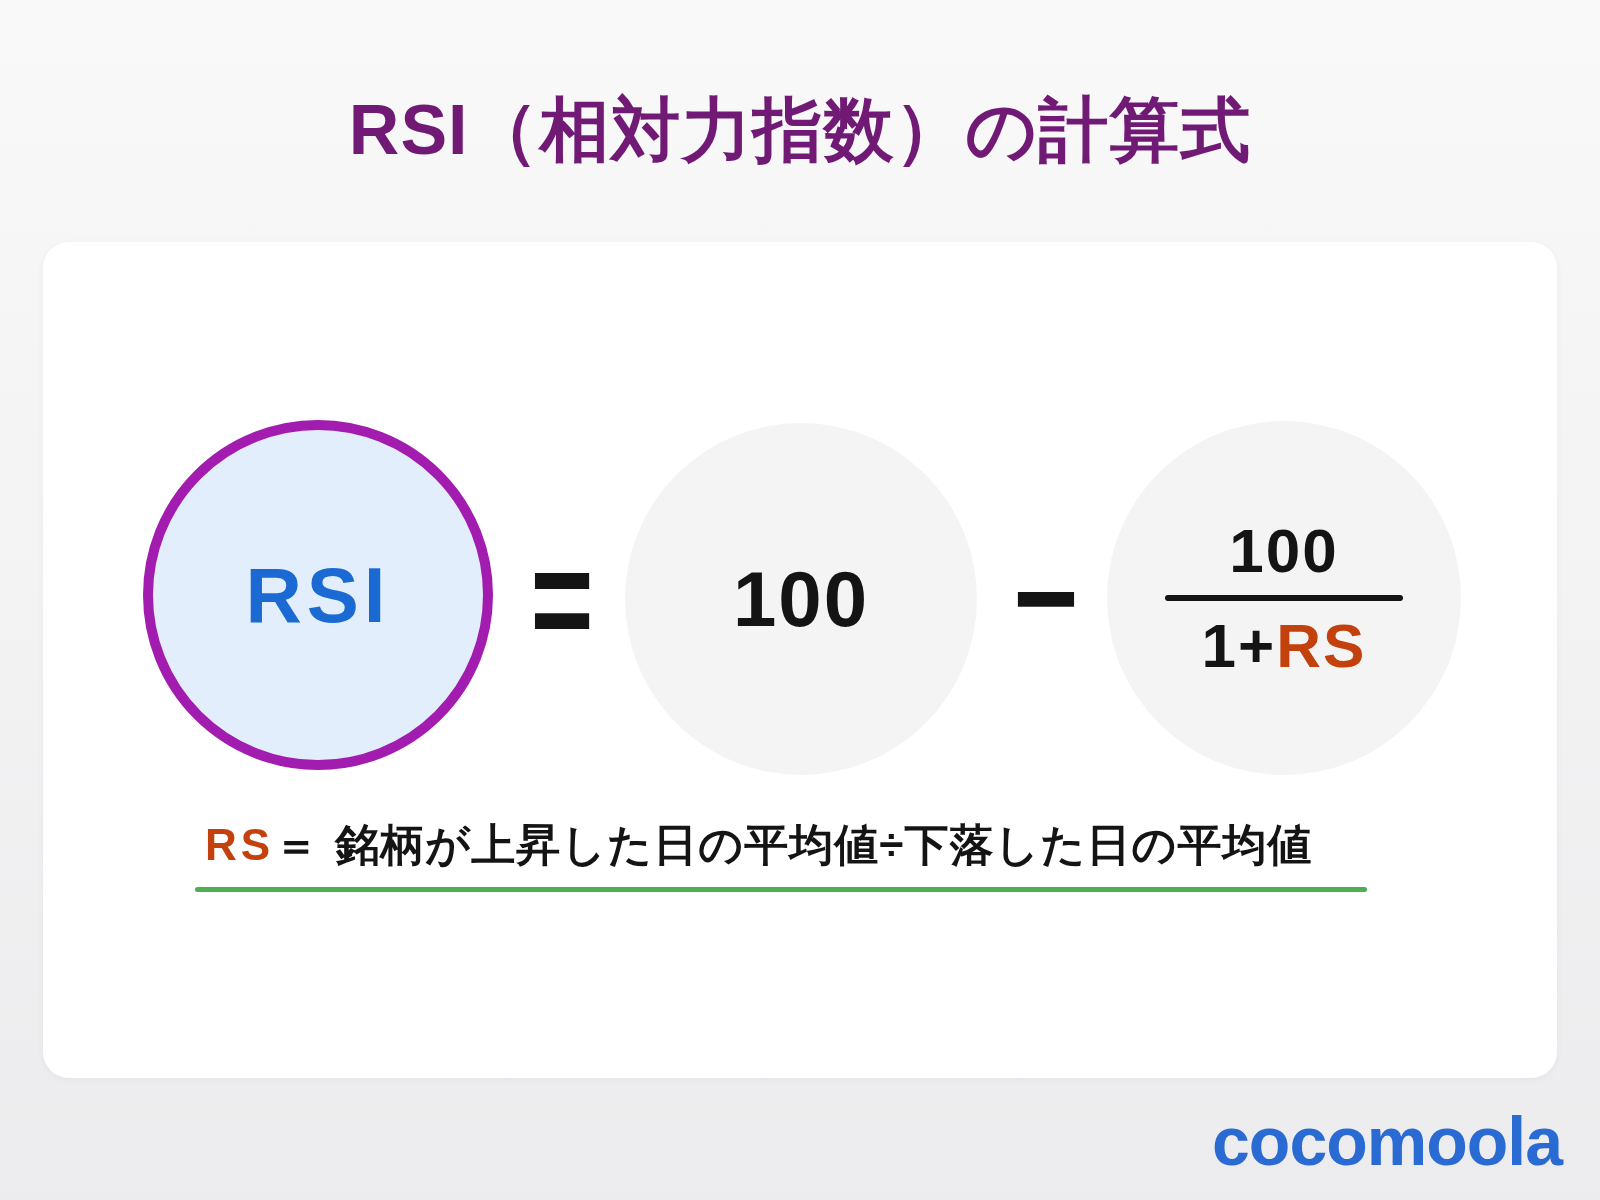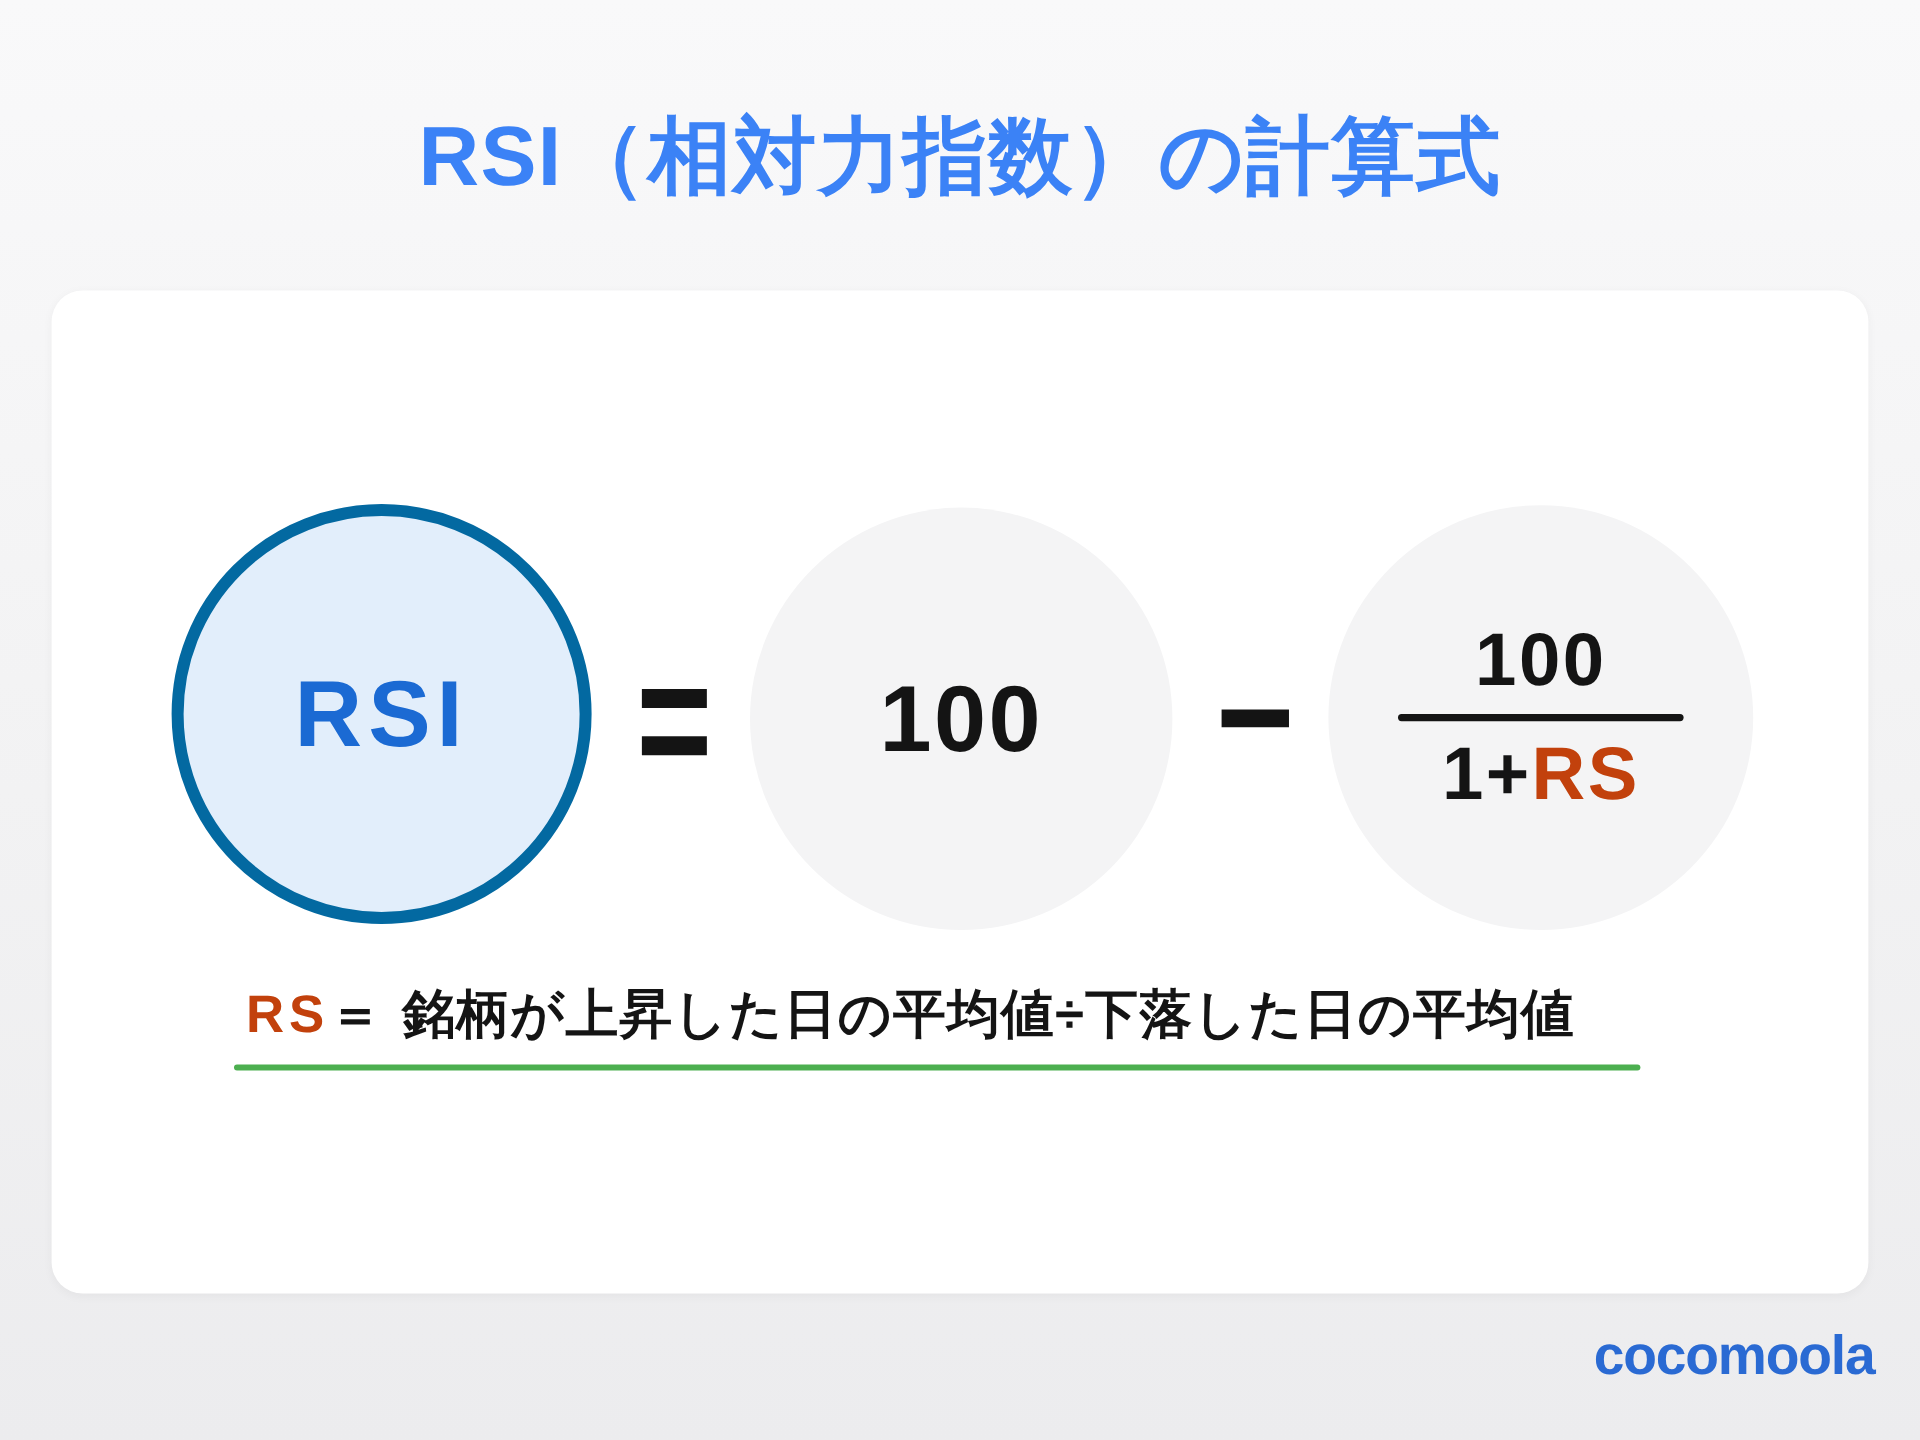--- a/index.html
+++ b/index.html
@@ -11,21 +11,21 @@
     overflow: hidden;
   }
   .page { position: absolute; inset: 0; }
 
   .title {
     position: absolute;
     left: 0; right: 0; top: 84px;
     text-align: center;
     font-size: 70px;
     font-weight: 800;
-    color: #3b82f6;
+    color: #701a75;
     letter-spacing: 1px;
   }
 
   .card {
     position: absolute;
     left: 43px; top: 242px;
     width: 1514px; height: 836px;
     background: #ffffff;
     border-radius: 26px;
     box-shadow: 0 2px 8px rgba(0,0,0,0.04);
@@ -35,21 +35,21 @@
     position: absolute;
     border-radius: 50%;
     display: flex;
     align-items: center;
     justify-content: center;
   }
   .circle-rsi {
     left: 100px; top: 178px;
     width: 350px; height: 350px;
     background: #e2eefb;
-    border: 10px solid #0369a1;
+    border: 10px solid #a21caf;
     justify-content: center;
   }
   .circle-rsi .circle-label {
     font-size: 78px;
     font-weight: 800;
     color: #1b6ad3;
     letter-spacing: 5px;
   }
   .circle-gray { background: #f4f4f5; }
   .circle-100 {
@@ -115,21 +115,21 @@
     position: absolute;
     left: 152px; top: 645px;
     width: 1172px; height: 5px;
     background: #4caf50;
     border-radius: 3px;
   }
 
   .logo {
     position: absolute;
     right: 38px; top: 1102px;
-    font-size: 46px;
+    font-size: 68px;
     font-weight: 800;
     color: #2a6ad3;
     letter-spacing: -1px;
   }
 </style>
 </head>
 <body>
 
 <div class="page">
 

